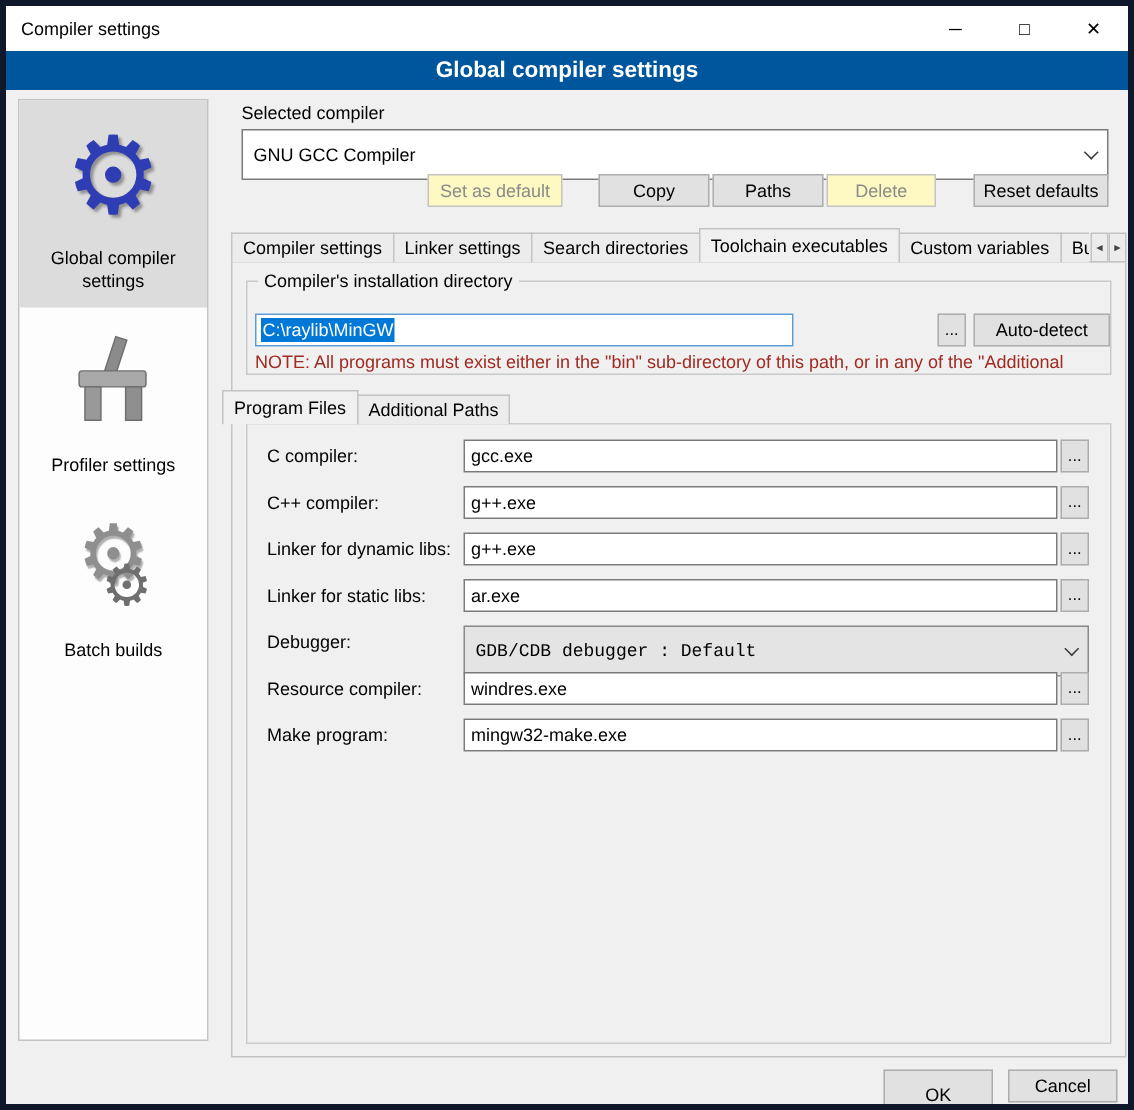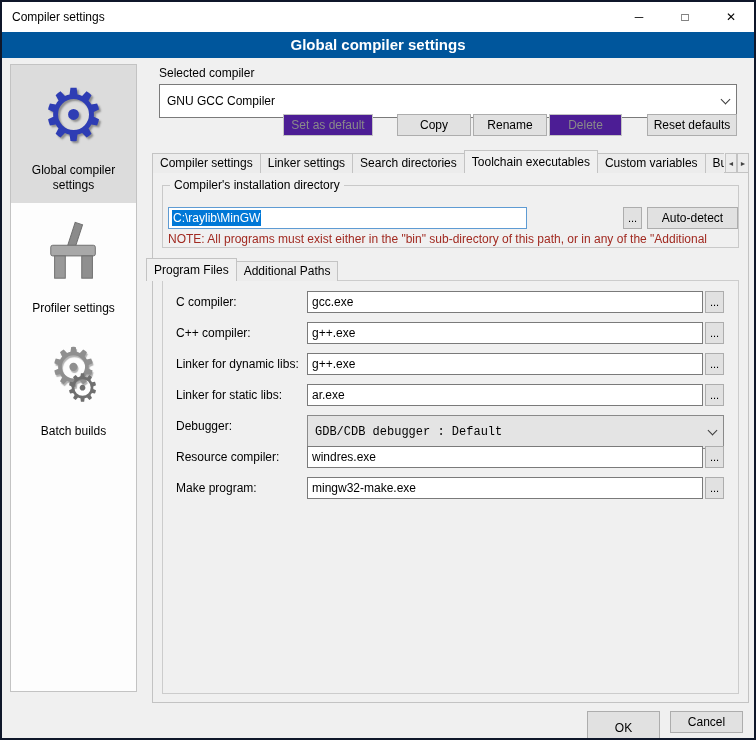--- a/index.html
+++ b/index.html
@@ -8,21 +8,21 @@
     font-family: "Liberation Sans", "DejaVu Sans", sans-serif;
     font-size: 12px;
     color: #000;
     background: #777;
   }
   .window {
     position: relative;
     width: 756px;
     height: 740px;
     background: #f0f0f0;
-    border: 2px solid #0f172a;
+    border: 4px solid #0f172a;
     overflow: hidden;
   }
   
   .titlebar {
     position: absolute; left: 0; top: 0; right: 0; height: 30px;
     background: #ffffff; display: flex; align-items: center;
   }
   .titlebar-title { margin-left: 10px; font-size: 12px; }
   .win-controls { margin-left: auto; display: flex; height: 30px; }
   .win-btn {
@@ -56,21 +56,21 @@
     color: #6f6f6f; position: absolute; left: 30px; top: 28px;
   }
   .batch-icon { position: relative; width: 76px; height: 70px; }
   .side-label { margin-top: 8px; font-size: 12px; line-height: 1.25; }
   
   .btn {
     position: absolute; background: #e1e1e1; border: 1px solid #adadad;
     display: flex; align-items: center; justify-content: center;
     font-size: 12px; cursor: default;
   }
-  .btn.disabled { color: #8a8a8a; background: #4c1d95; border-color: #c3c3c3; }
+  .btn.disabled { color: #8a8a8a; background: #fef9c3; border-color: #c3c3c3; }
   .input {
     position: absolute; background: #fff; border: 1px solid #7a7a7a;
     font-size: 12px; padding: 2px 4px; font-family: "Liberation Sans", sans-serif;
     outline: none;
   }
   .combo {
     position: absolute; background: #fff; border: 1px solid #7a7a7a;
     display: flex; align-items: center; padding: 16px 7px; font-size: 12px; cursor: default;
   }
   .combo.gray { background: #e4e4e4; border-color: #8a8a8a; }
@@ -168,21 +168,21 @@
   </div>
 
   <div class="lbl" style="left:157px; top:64px;">Selected compiler</div>
   <div class="combo" style="left:157px; top:82px; width:578px; height:23px;">
     <span>GNU GCC Compiler</span>
     <span class="chev"></span>
   </div>
 
   <div class="btn disabled" style="left:281px; top:112px; width:90px; height:22px;">Set as default</div>
   <div class="btn" style="left:395px; top:112px; width:74px; height:22px;">Copy</div>
-  <div class="btn" style="left:471px; top:112px; width:74px; height:22px;">Rename</div>
+  <div class="btn" style="left:471px; top:112px; width:74px; height:22px;">Paths</div>
   <div class="btn disabled" style="left:547px; top:112px; width:73px; height:22px;">Delete</div>
   <div class="btn" style="left:645px; top:112px; width:90px; height:22px;">Reset defaults</div>
 
   <div class="page" style="left:150px; top:170px; width:597px; height:531px;"></div>
 
   <div class="tabstrip" style="left:150px; top:148px; width:572px; height:23px;">
     <div class="tab">Compiler settings</div>
     <div class="tab">Linker settings</div>
     <div class="tab">Search directories</div>
     <div class="tab active">Toolchain executables</div>

